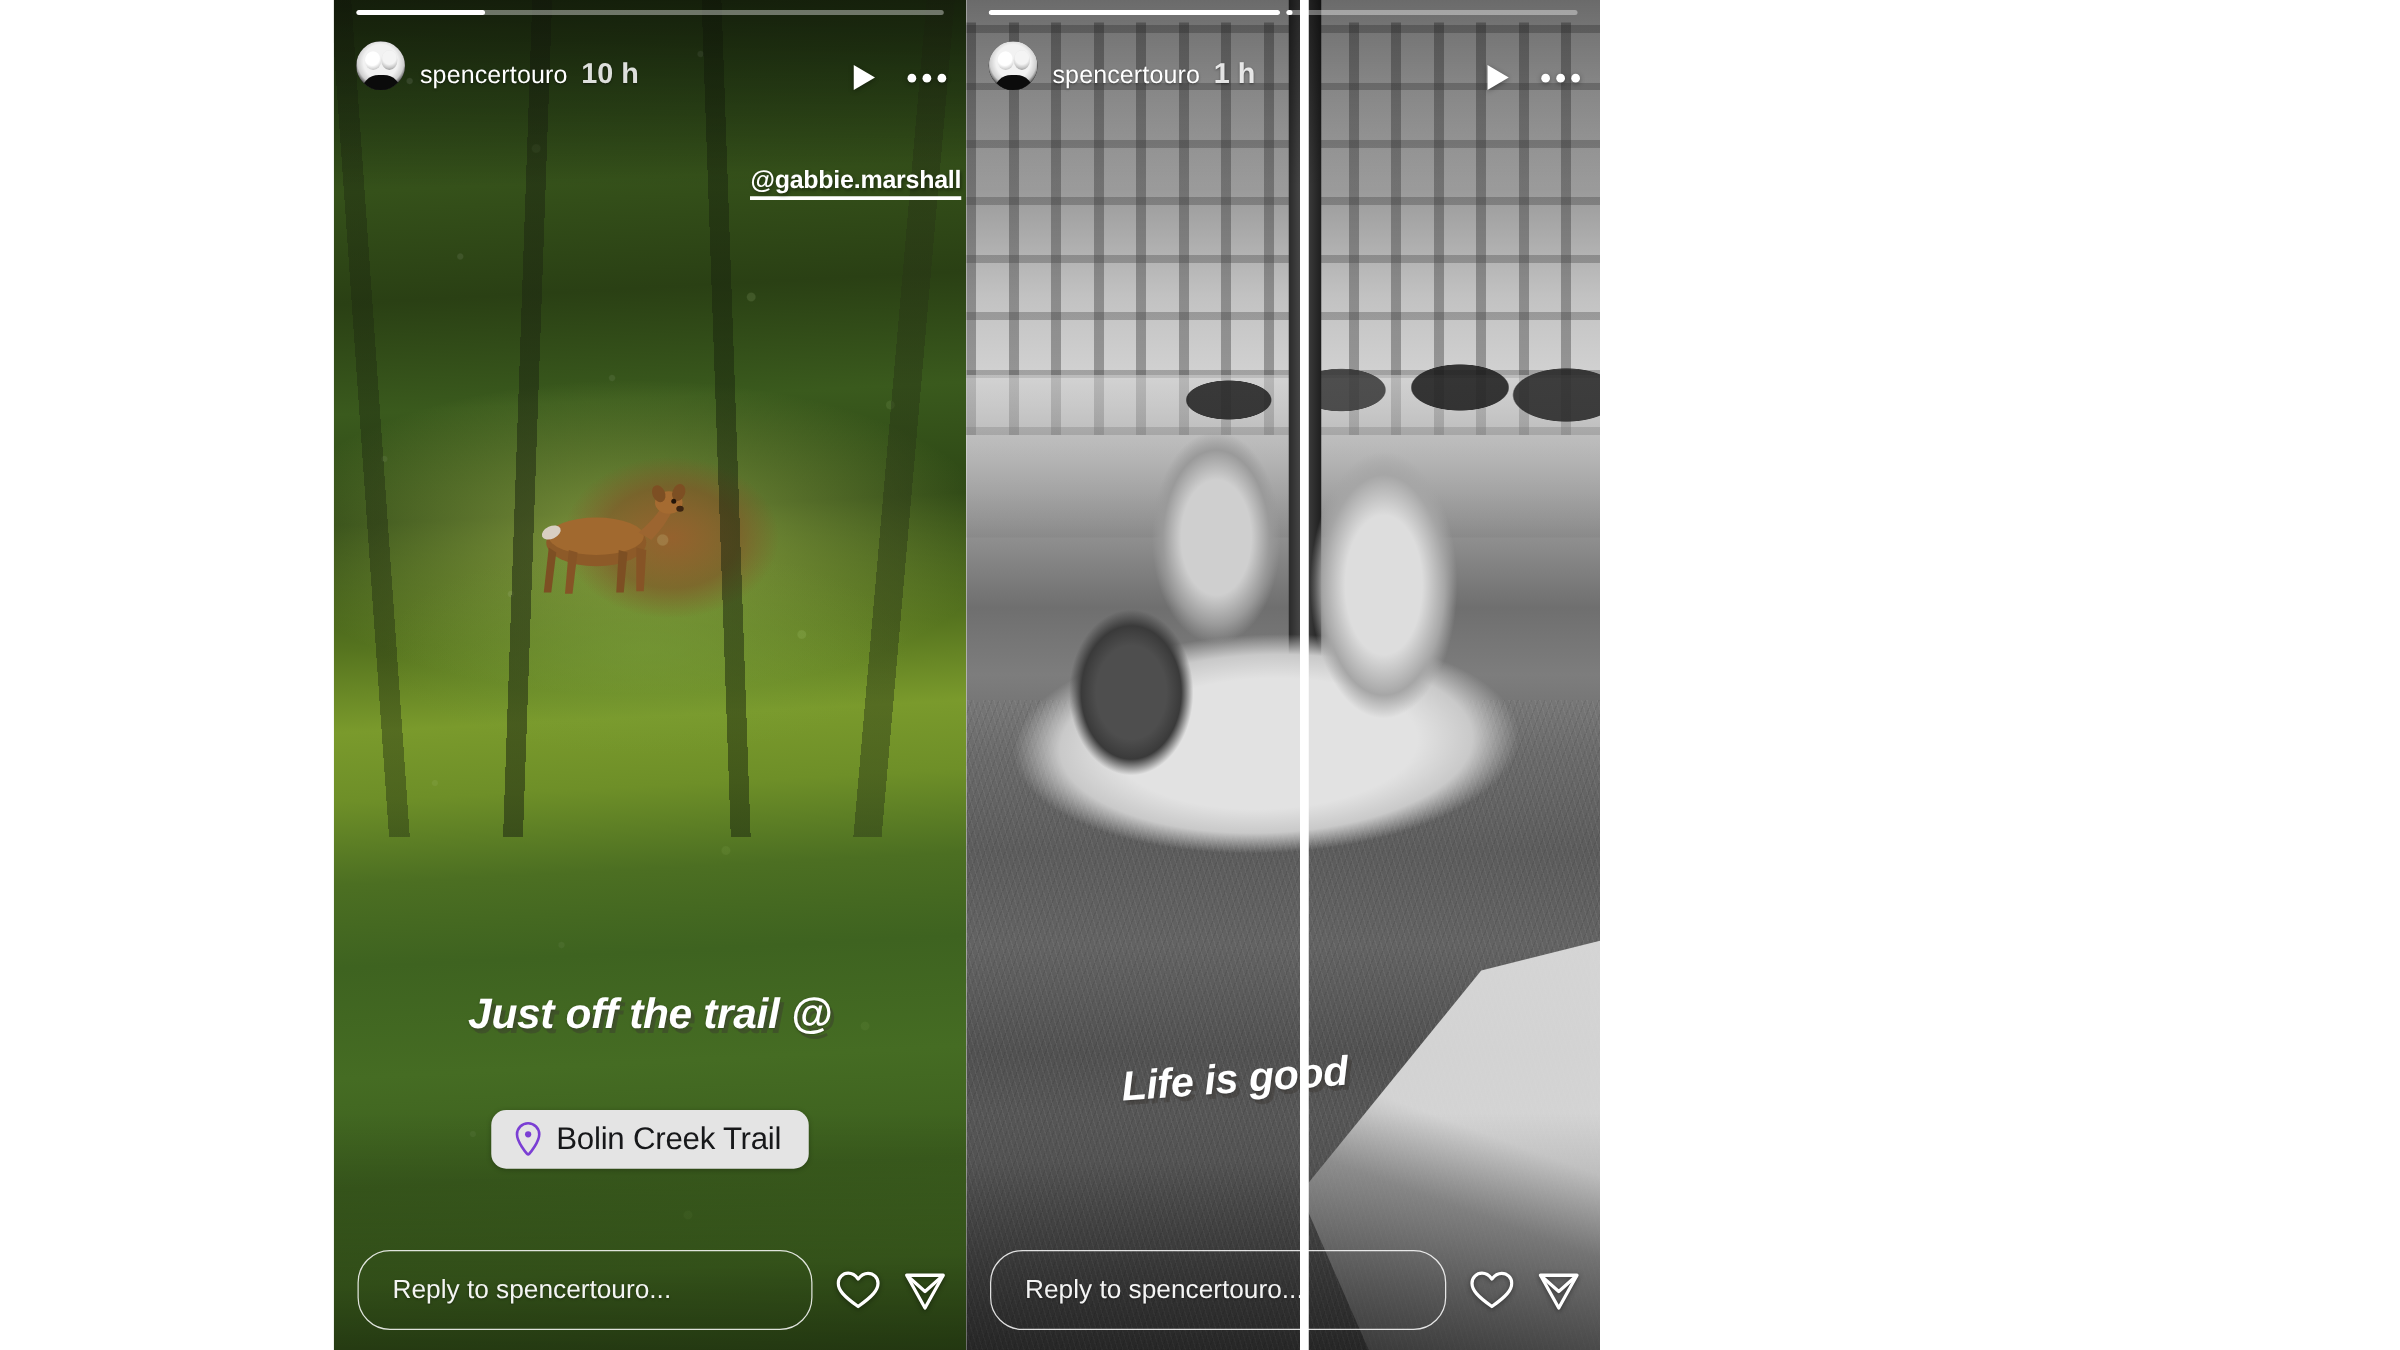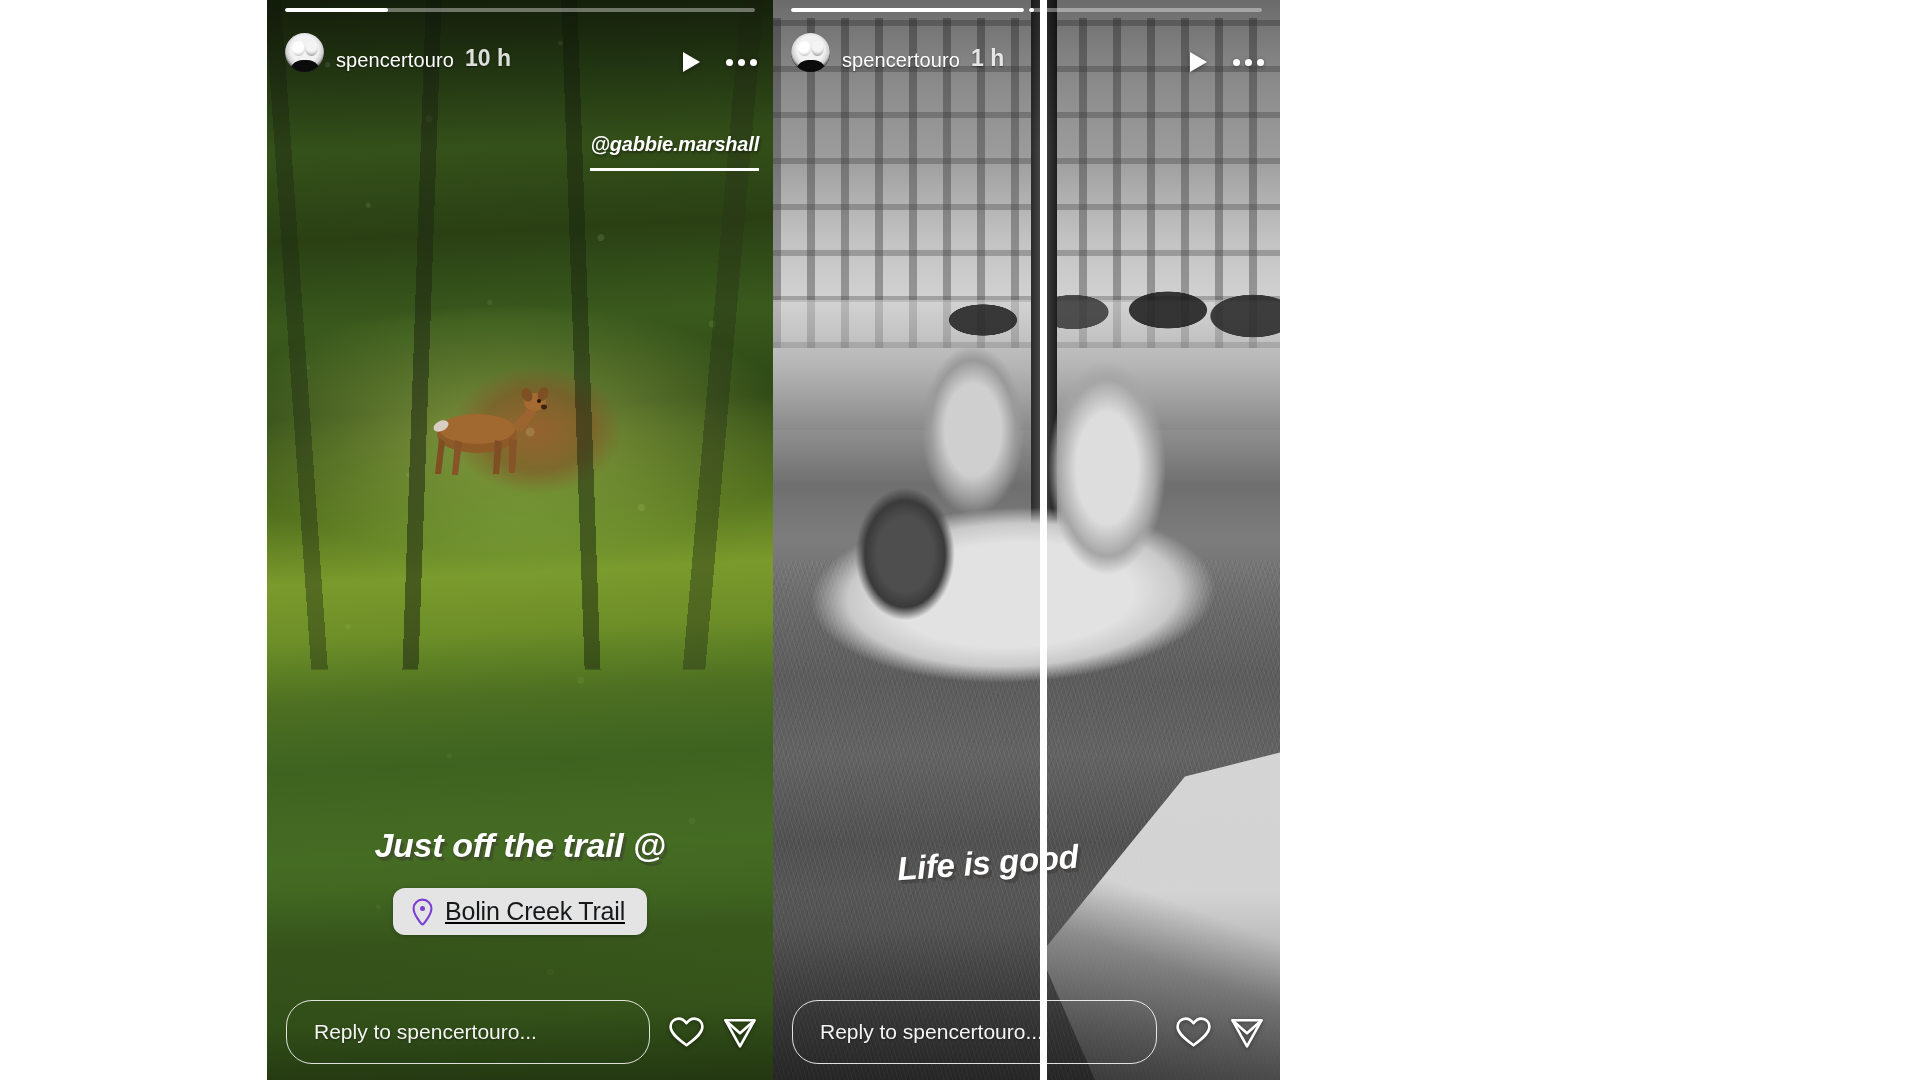--- a/index.html
+++ b/index.html
@@ -303,71 +303,69 @@
     display: flex; gap: 5px; align-items: center;
     filter: drop-shadow(0 1px 2px rgba(0,0,0,.4));
   }
   .icon-more i {
     display: block; width: 7px; height: 7px; border-radius: 50%; background: #fff;
   }
 
   
   .mention-tag {
     position: absolute;
-    right: 14px;
+    right: 4px;
     top: 133px;
     color: #ffffff;
     font-size: 20px;
     font-weight: 700;
-    font-style: italic;
     border-bottom: 3px solid #ffffff;
-    padding-bottom: 12px;
+    padding-bottom: 1px;
     letter-spacing: -.2px;
     text-shadow: 1px 2px 3px rgba(0,0,0,.45);
     white-space: nowrap;
   }
 
   
   .caption {
     position: absolute;
     color: #ffffff;
     font-weight: 700;
     font-style: italic;
     white-space: nowrap;
     text-shadow: 3px 4px 0 rgba(60,55,50,0.42), 0 1px 2px rgba(0,0,0,.3);
   }
   .caption-left {
     left: 50%;
     transform: translateX(-50%);
-    top: 826px;
+    top: 792px;
     font-size: 34px;
     letter-spacing: -.3px;
   }
   .caption-right {
     left: 124px;
     top: 844px;
     font-size: 33px;
     letter-spacing: -.3px;
     transform: rotate(-4deg);
   }
 
   
   .location-sticker {
     position: absolute;
     left: 50%;
     transform: translateX(-50%);
     top: 888px;
     display: flex;
-    align-items: flex-end;
+    align-items: flex-start;
     gap: 11px;
     background: #e4e4e4;
     border-radius: 12px;
     padding: 9px 22px 9px 18px;
     box-shadow: 0 1px 4px rgba(0,0,0,.25);
-    text-decoration: underline;
   }
   .pin-icon { width: 23px; height: 28px; flex: 0 0 23px; }
   .location-label {
     color: #17181a;
     font-size: 25px;
     font-weight: 400;
     letter-spacing: -.2px;
     white-space: nowrap;
   }
 

